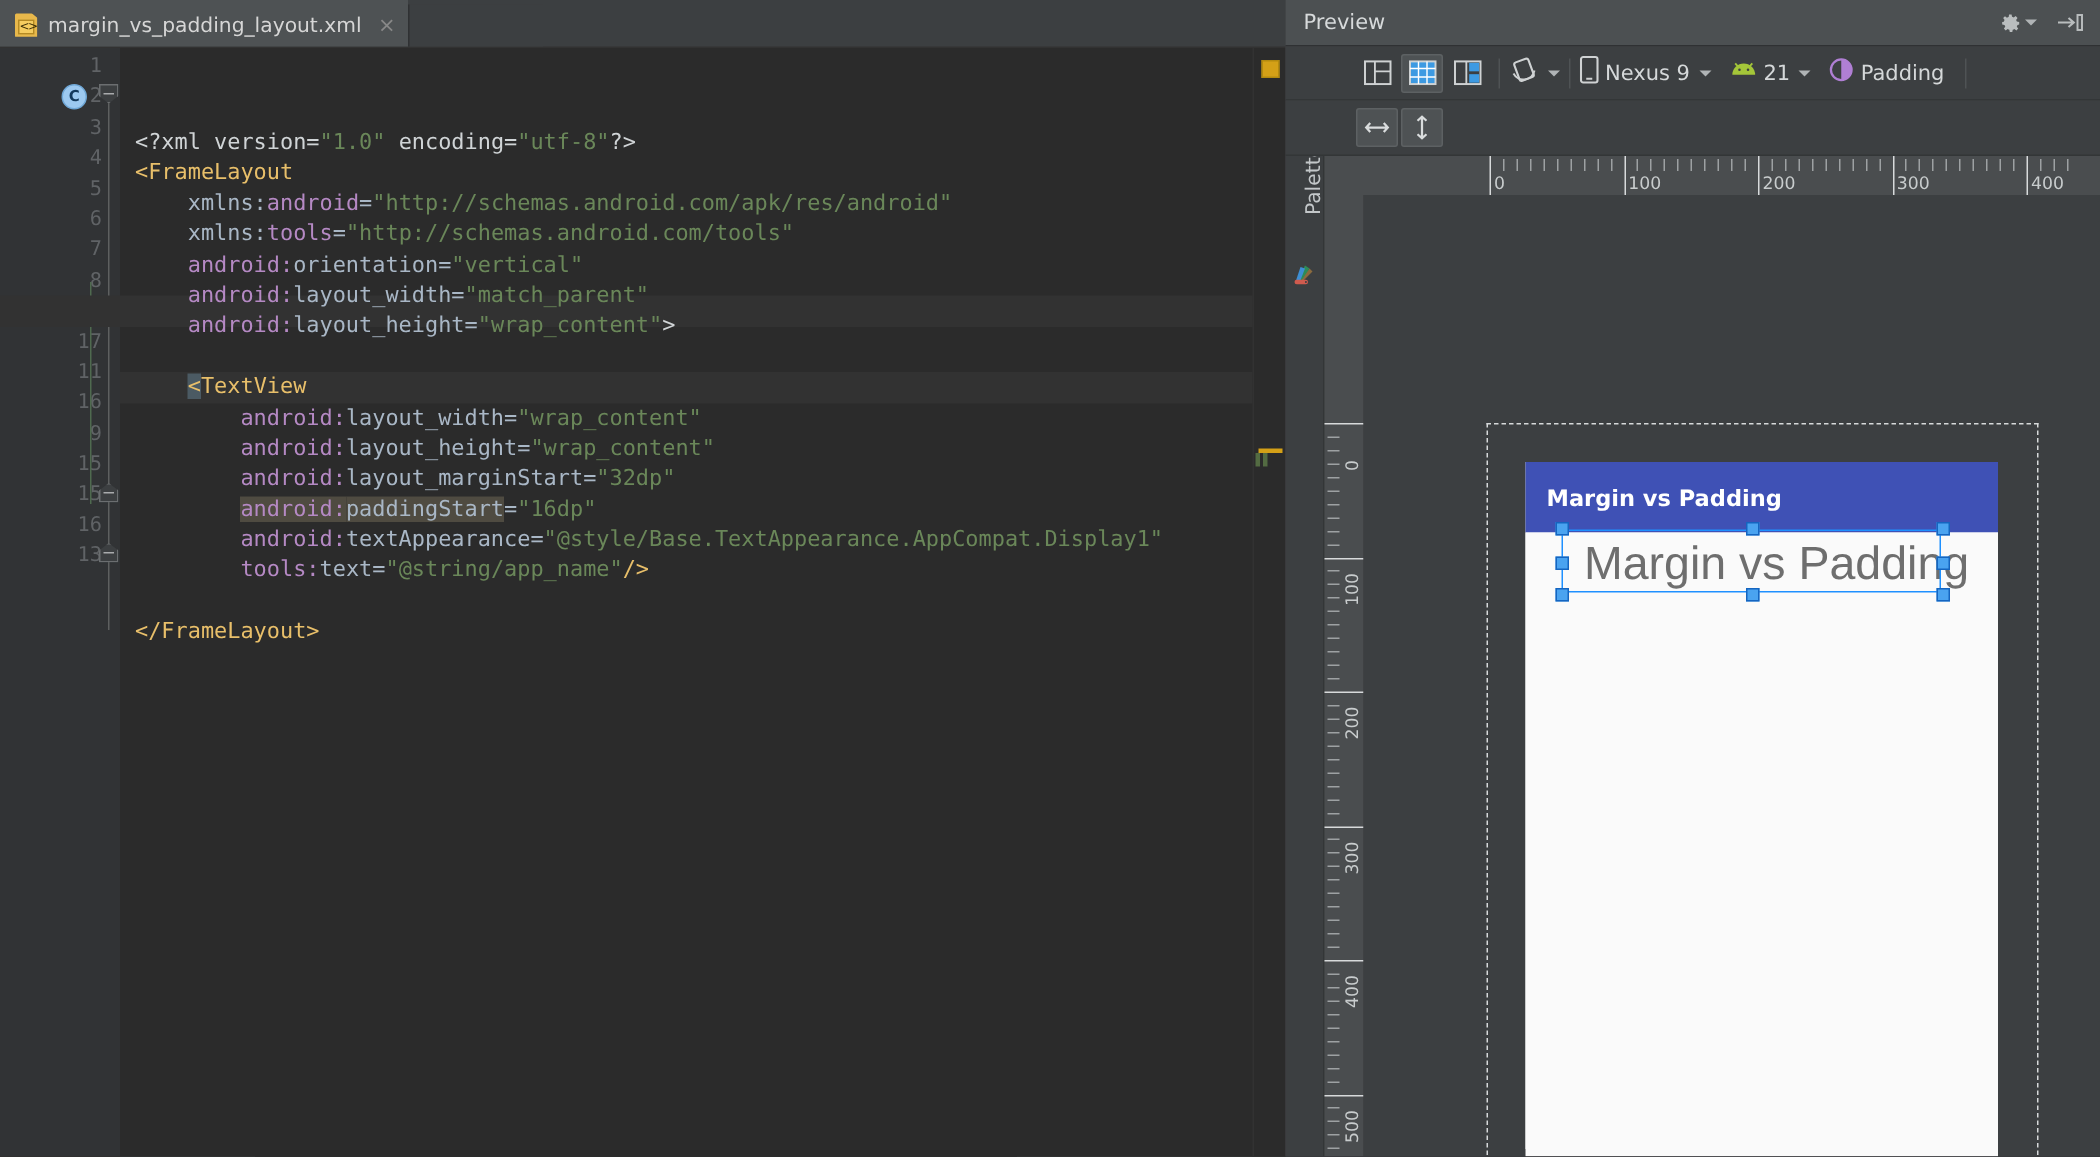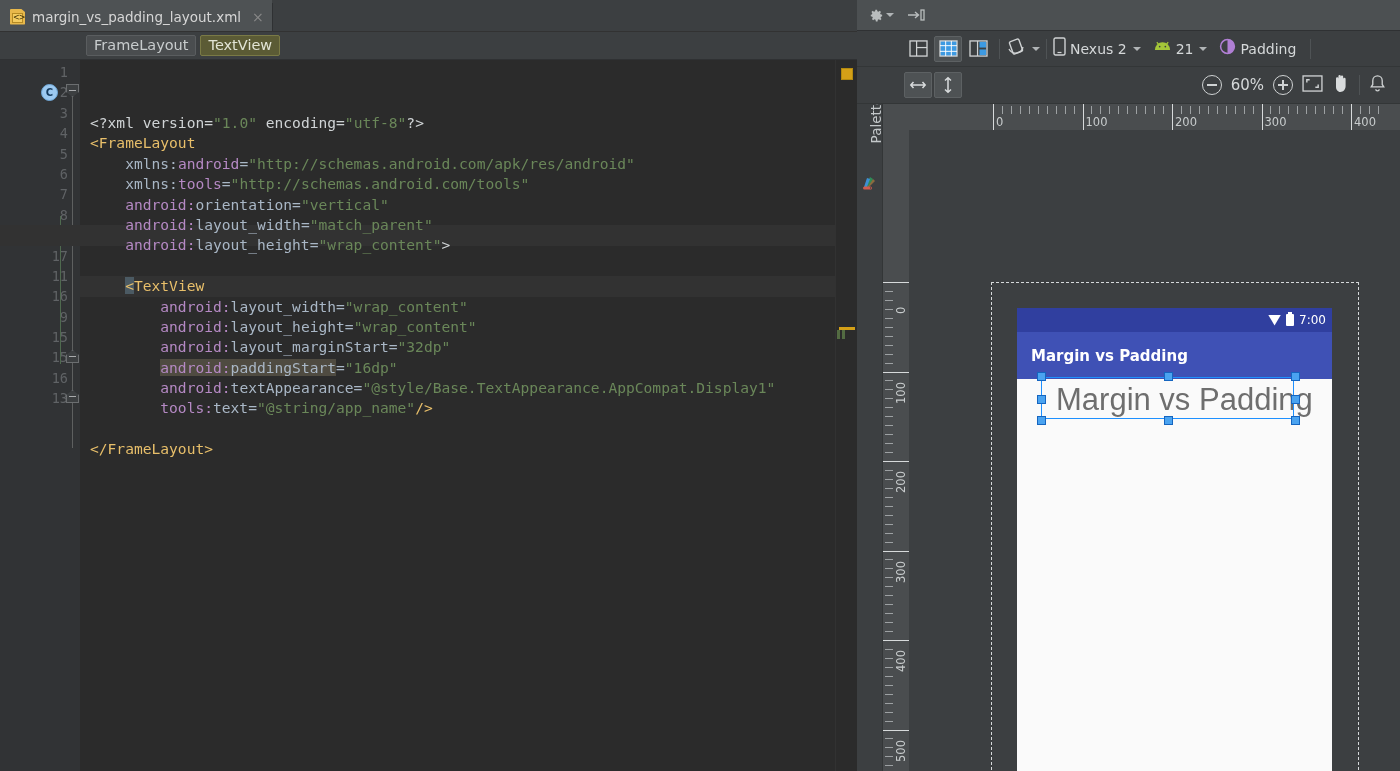--- a/index.html
+++ b/index.html
@@ -270,24 +270,20 @@
           <span class="sheet"></span>
             <span class="inner"></span>
             <span class="chev">&lt;&gt;</span>
         </span>
         <span class="tab-title">margin_vs_padding_layout.xml</span>
         <span class="tab-close">×</span>
       </div>
       <div class="tab-ghost"></div>
     </div>
 
-    <div class="breadcrumbbar">
-      <span class="crumb">FrameLayout</span>
-      <span class="crumb sel">TextView</span>
-    </div>
 
     <div class="code-area">
       <div class="left-stripe">
         <div class="chg" style="top:168px;height:20px;"></div>
       </div>
 
       <div class="gutter">
         <div id="gutter-lines">
             <div class="ln">1</div>
             <div class="ln">2</div>
@@ -328,20 +324,21 @@
         <div class="rg-mark" style="top:267px;"></div>
         <div class="rg-green" style="top:270px;"></div>
         <div class="rg-green2" style="top:270px;"></div>
       </div>
     </div>
   </div>
 
   <div class="preview-pane">
 
     <div class="pv-header">
+      <span class="title">Preview</span>
       <span class="hicons">
         <span style="display:flex;align-items:center;">
           <span class="gear">
             <svg width="15" height="15" viewBox="0 0 16 16">
               <path fill="#b9bdbe" d="M8 5.2A2.8 2.8 0 108 10.8 2.8 2.8 0 008 5.2zm0 4.3A1.5 1.5 0 118 6.5a1.5 1.5 0 010 3zM14 8.9v-1.8l-1.7-.3a4.6 4.6 0 00-.5-1.2l1-1.4-1.3-1.3-1.4 1a4.6 4.6 0 00-1.2-.5L8.6 1.8H6.8L6.5 3.5c-.4.1-.8.3-1.2.5l-1.4-1-1.3 1.3 1 1.4c-.2.4-.4.8-.5 1.2L1.9 7.1v1.8l1.7.3c.1.4.3.8.5 1.2l-1 1.4 1.3 1.3 1.4-1c.4.2.8.4 1.2.5l.3 1.7h1.8l.3-1.7c.4-.1.8-.3 1.2-.5l1.4 1 1.3-1.3-1-1.4c.2-.4.4-.8.5-1.2l1.2-.3z"></path>
             </svg>
           </span>
           <span class="chev-d"></span>
         </span>
         <span class="collapse-ic">
@@ -391,21 +388,21 @@
         <span class="chev-d"></span>
       </div>
       <div class="tb-sep"></div>
       <div class="tb-item">
         <span>
           <svg width="13" height="19" viewBox="0 0 13 19">
               <rect x="1" y="1" width="11" height="17" rx="1.5" fill="none" stroke="#cfd2d3" stroke-width="1.4"></rect>
               <line x1="4.5" y1="15.5" x2="8.5" y2="15.5" stroke="#cfd2d3" stroke-width="1.2"></line>
             </svg>
         </span>
-        <span class="tb-lbl">Nexus 2</span>
+        <span class="tb-lbl">Nexus 9</span>
         <span class="chev-d"></span>
       </div>
       <div class="tb-item">
         <span>
           <svg width="19" height="13" viewBox="0 0 20 13">
               <path d="M2 9a8 8 0 0116 0z" fill="#a4c639"></path>
               <circle cx="7" cy="5.5" r="0.9" fill="#3c3f41"></circle>
               <circle cx="13" cy="5.5" r="0.9" fill="#3c3f41"></circle>
               <line x1="4" y1="1" x2="6.5" y2="3.8" stroke="#a4c639" stroke-width="1.3"></line>
               <line x1="16" y1="1" x2="13.5" y2="3.8" stroke="#a4c639" stroke-width="1.3"></line>
@@ -429,43 +426,20 @@
     <div class="pv-toolbar2">
       <div class="tb-group">
         <span class="tb-btn active">
           <svg width="18" height="14" viewBox="0 0 18 14">
               <path d="M2 7h14M4.5 4L1.8 7l2.7 3M13.5 4l2.7 3-2.7 3" stroke="#d9dcdd" stroke-width="1.5" fill="none"></path>
             </svg>
         </span>
         <span class="tb-btn active">
           <svg width="14" height="18" viewBox="0 0 14 18">
               <path d="M7 2v14M4 4.5L7 1.8l3 2.7M4 13.5l3 2.7 3-2.7" stroke="#d9dcdd" stroke-width="1.5" fill="none"></path>
-            </svg>
-        </span>
-      </div>
-      <div class="zoomgrp">
-        <span class="circ-btn"></span>
-        <span class="zoomlbl">60%</span>
-        <span class="circ-btn plus"></span>
-        <span>
-          <svg width="21" height="17" viewBox="0 0 22 18">
-              <rect x="1" y="1" width="20" height="16" fill="none" stroke="#cfd2d3" stroke-width="1.4"></rect>
-              <path d="M5 8V5h3M17 10v3h-3" stroke="#cfd2d3" stroke-width="1.5" fill="none"></path>
-            </svg>
-        </span>
-        <span>
-          <svg width="18" height="20" viewBox="0 0 18 20">
-              <path d="M4 11V5.5a1.2 1.2 0 012.4 0V10V3.2a1.2 1.2 0 012.4 0V10V3.8a1.2 1.2 0 012.4 0V10V6a1.2 1.2 0 012.4 0v7c0 3.2-2 6-5.4 6C6 19 4 16.6 4 14z" fill="#d9dcdd"></path>
-            </svg>
-        </span>
-        <span class="tb-sep"></span>
-        <span>
-          <svg width="17" height="19" viewBox="0 0 18 20">
-              <path d="M9 2a5 5 0 015 5v4l1.6 2.6H2.4L4 11V7a5 5 0 015-5z" fill="none" stroke="#cfd2d3" stroke-width="1.4"></path>
-              <path d="M7.2 16a1.8 1.8 0 003.6 0" stroke="#cfd2d3" stroke-width="1.4" fill="none"></path>
             </svg>
         </span>
       </div>
     </div>
 
     <div class="pv-body">
 
       <div class="palette-rail">
         <div class="vlabel">Palette</div>
         <div class="palette-ico">
@@ -592,25 +566,20 @@
           <div class="rul-num v" style="left: 11px; top: 452.5px;">300</div>
           <div class="rul-num v" style="left: 11px; top: 542px;">400</div>
           <div class="rul-num v" style="left: 11px; top: 631.5px;">500</div>
         </div>
 
       <div class="canvas">
 
         <div class="dash-box" style="left:82px;top:152px;width:368px;height:578px;"></div>
 
         <div class="device">
-          <div class="statusbar">
-            <span class="wifi-ic"></span>
-            <span class="batt-ic"></span>
-            <span class="sb-time">7:00</span>
-          </div>
           <div class="appbar">
             <span class="appbar-title">Margin vs Padding</span>
           </div>
           <div class="content-area">
             <div class="tv-text">Margin vs Padding</div>
             <div class="sel-box">
               <span class="handle" style="left:-5px;top:-6px;"></span>
               <span class="handle" style="left:122px;top:-6px;"></span>
               <span class="handle" style="left:249px;top:-6px;"></span>
               <span class="handle" style="left:-5px;top:17px;"></span>

